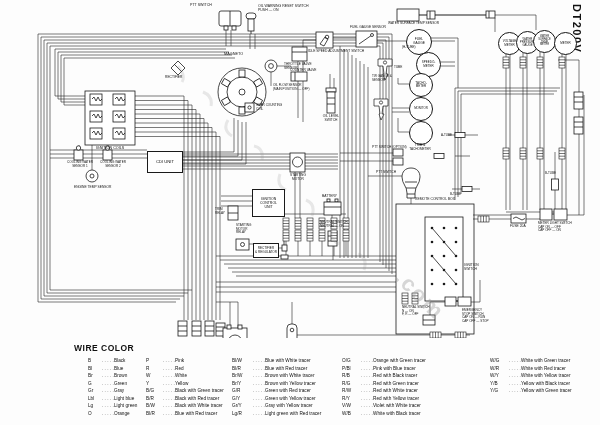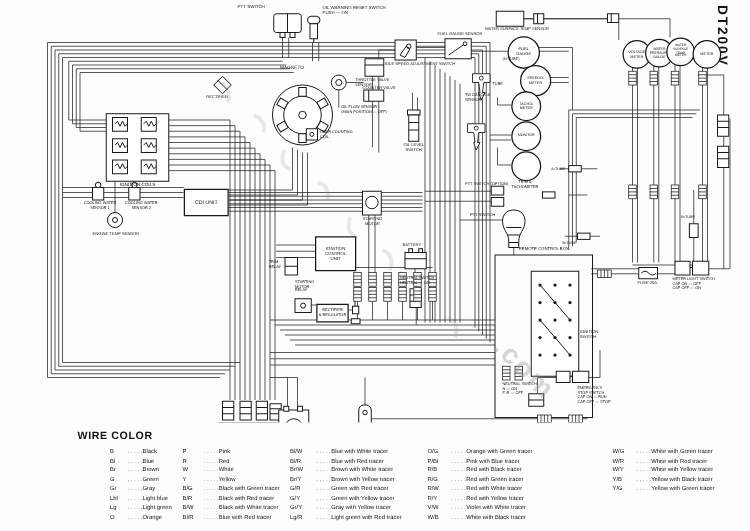--- a/index.html
+++ b/index.html
@@ -11,21 +11,21 @@
   .ctr{text-align:center;}
   .box{position:absolute;border:0.8px solid #1a1a1a;background:#fff;display:flex;align-items:center;
        justify-content:center;text-align:center;white-space:pre-line;line-height:1.15;}
   .gauge{position:absolute;border:0.9px solid #161616;border-radius:50%;background:#fff;display:flex;
          align-items:center;justify-content:center;text-align:center;white-space:pre-line;line-height:1.1;}
   #model{position:absolute;left:571px;top:4px;writing-mode:vertical-rl;font-weight:bold;
          font-size:11px;letter-spacing:1.5px;}
   #wm-com{position:absolute;left:390px;top:282px;font-size:22px;font-weight:bold;
           color:rgba(150,150,150,0.38);transform:rotate(45deg);letter-spacing:2px;}
   #legend{position:absolute;left:0;top:338px;width:600px;height:87px;background:#fdfdfd;}
-  #legend h1{position:absolute;left:62px;top:5px;margin:0;font-size:8.5px;letter-spacing:0.5px;text-align:right;}
+  #legend h1{position:absolute;left:74px;top:5px;margin:0;font-size:8.5px;letter-spacing:0.5px;text-align:right;}
   .lcol{position:absolute;top:19px;font-size:4.7px;line-height:7.5px;}
   .lr{display:flex;white-space:nowrap;}
   .ab{display:inline-block;width:var(--aw,14px);}
   .ld{display:inline-block;width:12px;color:#333;overflow:hidden;}
   .nm{display:inline-block;}
 </style>
 </head>
 <body>
 
 <div id="page">

